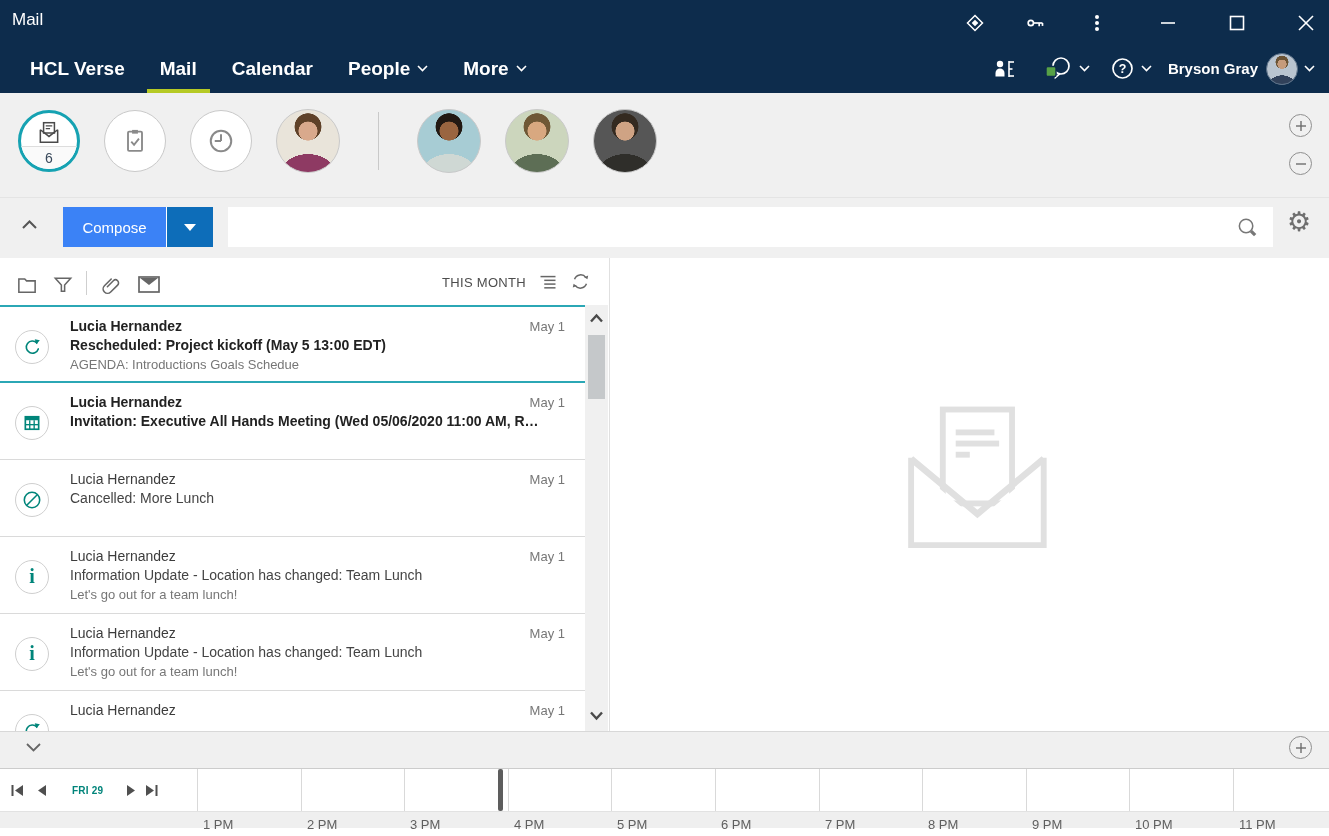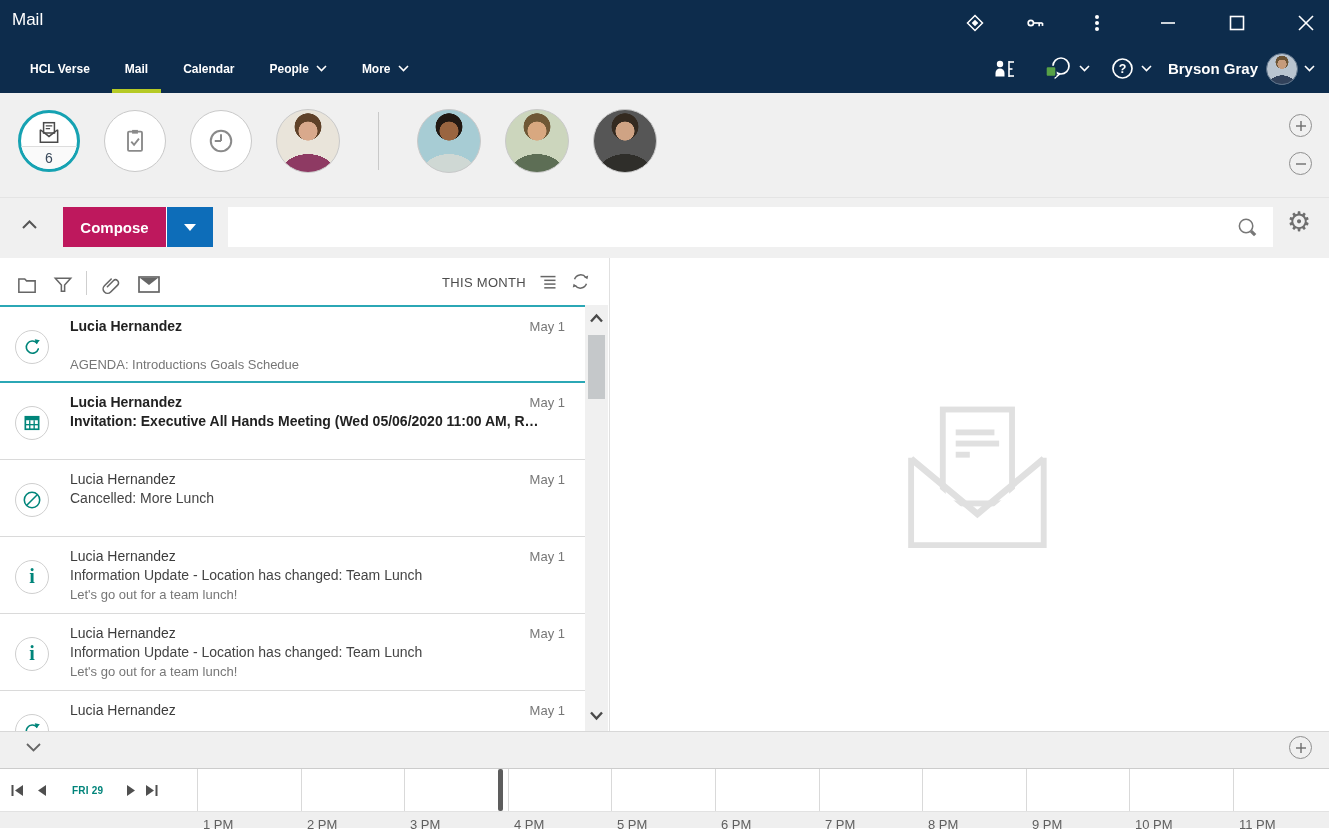--- a/index.html
+++ b/index.html
@@ -8,21 +8,21 @@
 
   
   .titlebar{position:absolute;top:0;left:0;width:1329px;height:44px;background:#0d2c4c}
   .win-title{position:absolute;left:12px;top:10px;color:#fff;font-size:17px}
   .tb-icon{position:absolute;top:12px;width:22px;height:22px;display:flex;align-items:center;justify-content:center;cursor:pointer}
 
   
   .navbar{position:absolute;top:44px;left:0;width:1329px;height:49px;background:#0d2c4c}
   .nav-items{position:absolute;left:30px;top:0;height:49px;display:flex;gap:35px;align-items:center}
   .nav-item{position:relative;height:49px;display:flex;align-items:center;gap:7px;
-    color:#fff;font-size:12px;font-weight:bold;cursor:pointer}
+    color:#fff;font-size:19px;font-weight:bold;cursor:pointer}
   .nav-item.active::after{content:"";position:absolute;left:-13px;right:-13px;bottom:0;height:4px;background:#b6ca25}
   .nav-right{position:absolute;right:14px;top:0;height:49px;display:flex;align-items:center}
   .nav-right .gap26{width:26px}.nav-right .gap20{width:20px}.nav-right .gap16{width:16px}.nav-right .gap8{width:8px}.nav-right .gap6{width:6px}
   .user-name{color:#fff;font-size:15px;font-weight:bold}
 
   
   .avatar-ph{border-radius:50%;border:1px solid #c9c9c9;flex:0 0 auto}
   .ph62{width:62px;height:62px}
   .ph30{width:30px;height:30px;border:1px solid #5b7087}
   .av1{background:radial-gradient(circle at 50% 34%,#d9a98c 0 18%,transparent 19%),radial-gradient(circle at 50% 27%,#5f4128 0 24%,transparent 25%),radial-gradient(ellipse 44% 32% at 50% 103%,#8e3a63 0 99%,transparent 100%),#e9e4da}
@@ -43,21 +43,21 @@
     text-align:center;font-size:14px;color:#3a4a5c;line-height:22px}
   .pb-divider{width:1px;height:58px;background:#c9c9c9;margin:0 14px}
   .pb-actions{position:absolute;right:17px;top:21px;display:flex;flex-direction:column;gap:15px}
   .round-btn{width:23px;height:23px;border-radius:50%;border:1px solid #8f8f8f;background:transparent;
     display:flex;align-items:center;justify-content:center;cursor:pointer;box-sizing:border-box}
 
   
   .actionrow{position:absolute;top:198px;left:0;width:1329px;height:60px;background:#f0f0f0}
   .collapse-up{position:absolute;left:21px;top:21px;cursor:pointer}
   .compose-split{position:absolute;left:63px;top:9px;height:40px;display:flex;cursor:pointer}
-  .compose-main{width:103px;background:#be185d;color:#fff;font-size:15px;font-weight:bold;
+  .compose-main{width:103px;background:#3b82f6;color:#fff;font-size:15px;font-weight:normal;
     display:flex;align-items:center;justify-content:center}
   .compose-caret{width:46px;background:#0d6db9;border-left:1px solid #fff;display:flex;align-items:center;justify-content:center}
   .caret-tri{width:0;height:0;border-left:6px solid transparent;border-right:6px solid transparent;border-top:7px solid #fff}
   .search-wrap{position:absolute;left:228px;top:9px;width:1045px;height:40px;background:#fff}
   .search-wrap input{border:0;outline:none;width:990px;height:40px;padding:0 0 0 14px;font-size:14px;
     font-family:"Liberation Sans",sans-serif;background:transparent}
   .search-icon{position:absolute;right:14px;top:9px;cursor:pointer}
   .gear{position:absolute;left:1287px;top:8px;font-family:"DejaVu Sans",sans-serif;font-size:27px;color:#6e6e6e;cursor:pointer}
 
   
@@ -344,20 +344,21 @@
     </div>
     <div id="mail-items" class="mail-items">
         <div class="mail-item selected unread">
           <span class="mi-icon">
             <svg width="21" height="21" viewBox="0 0 24 24">
               <path d="M18.6 13.6A7 7 0 1 1 17 6.7" fill="none" stroke="#00857a" stroke-width="1.8" stroke-linecap="round"></path>
               <polygon points="14.6,2.6 20.4,3.7 16.4,8.2" fill="#00857a"></polygon>
             </svg>
           </span>
           <div class="mi-sender">Lucia Hernandez</div>
+          <div class="mi-subject">Rescheduled: Project kickoff (May 5 13:00 EDT)</div>
           <div class="mi-preview">AGENDA: Introductions Goals Schedue</div>
           <div class="mi-date">May 1</div>
         </div>
         <div class="mail-item unread">
           <span class="mi-icon">
             <svg width="20" height="20" viewBox="0 0 24 24">
               <rect x="4" y="4.5" width="16" height="15" fill="none" stroke="#00857a" stroke-width="2"></rect>
               <rect x="4" y="4.5" width="16" height="4.2" fill="#00857a"></rect>
               <line x1="9.3" y1="8.7" x2="9.3" y2="19.5" stroke="#00857a" stroke-width="1.6"></line>
               <line x1="14.6" y1="8.7" x2="14.6" y2="19.5" stroke="#00857a" stroke-width="1.6"></line>

